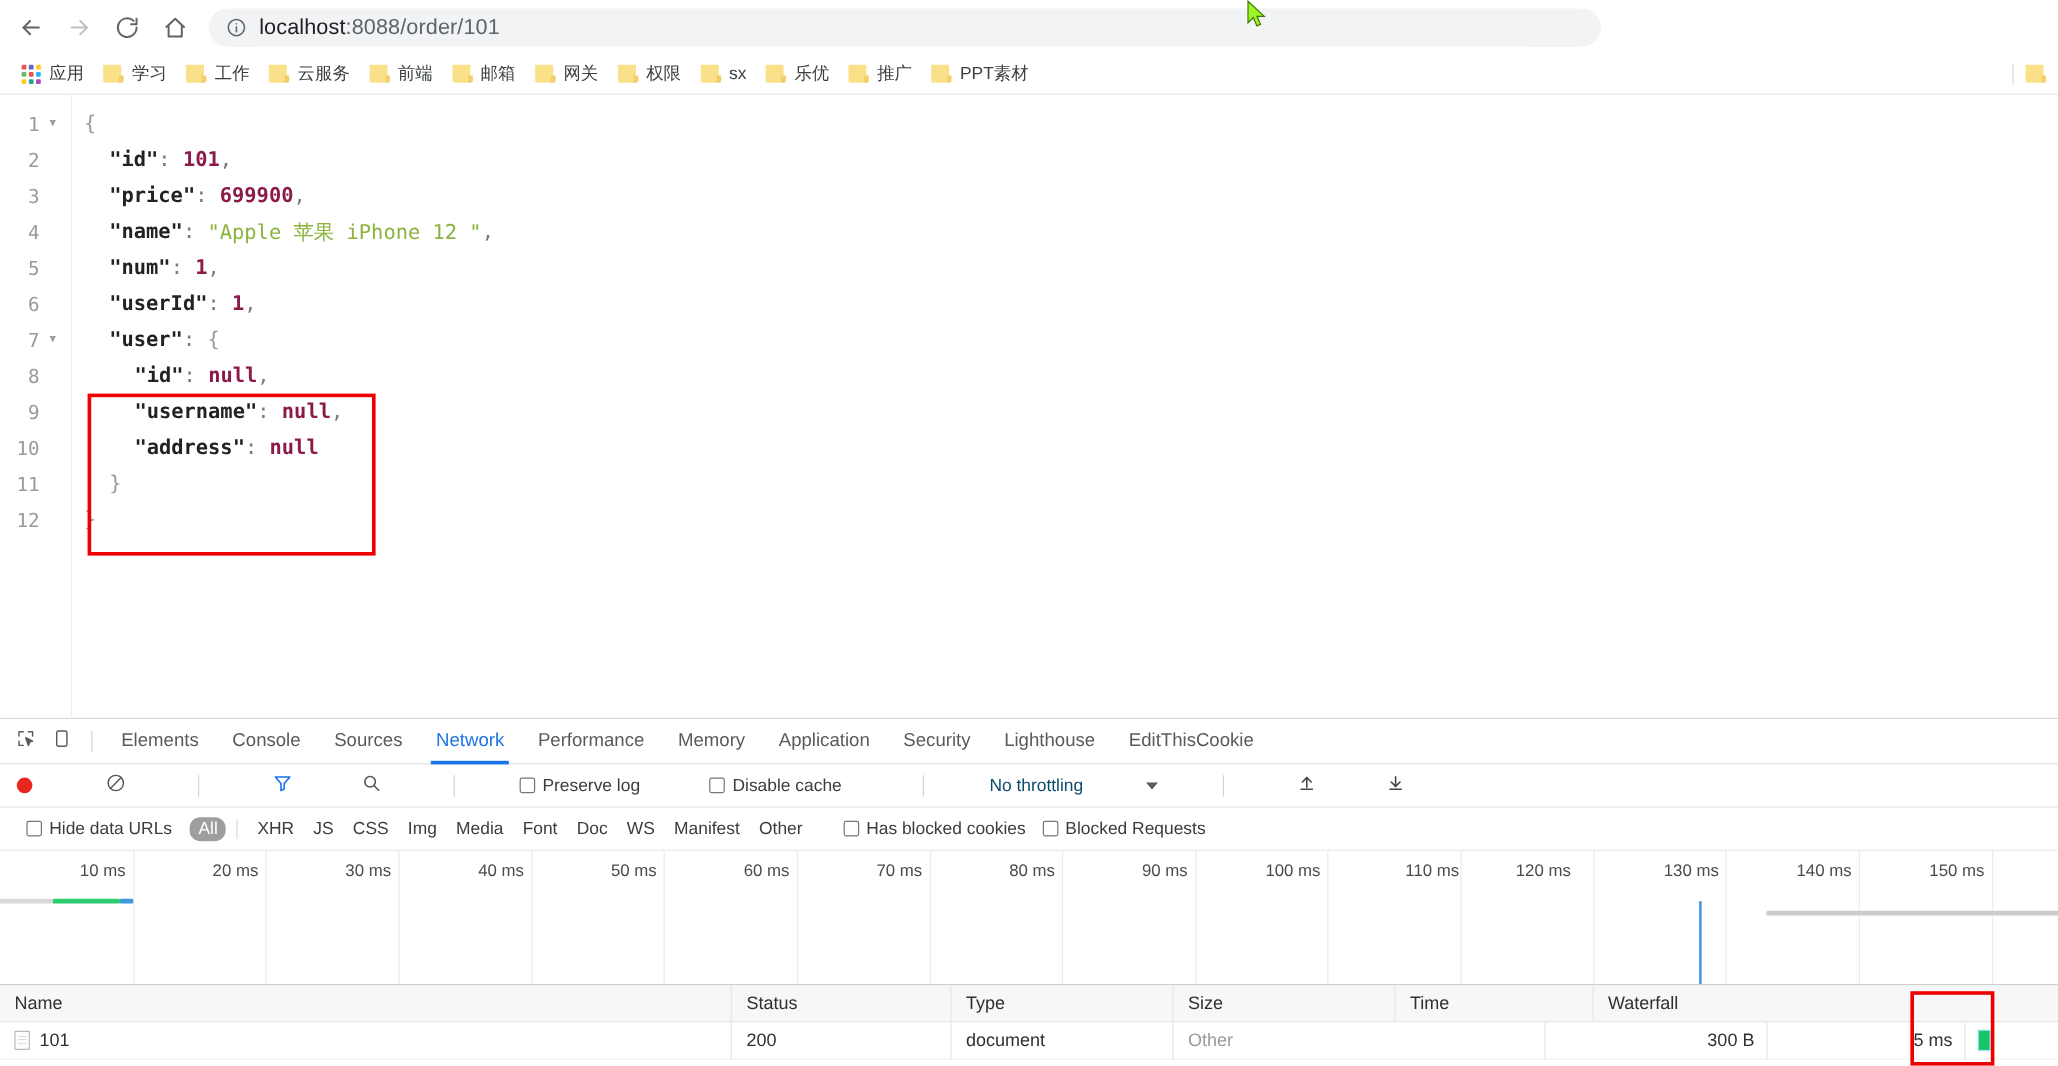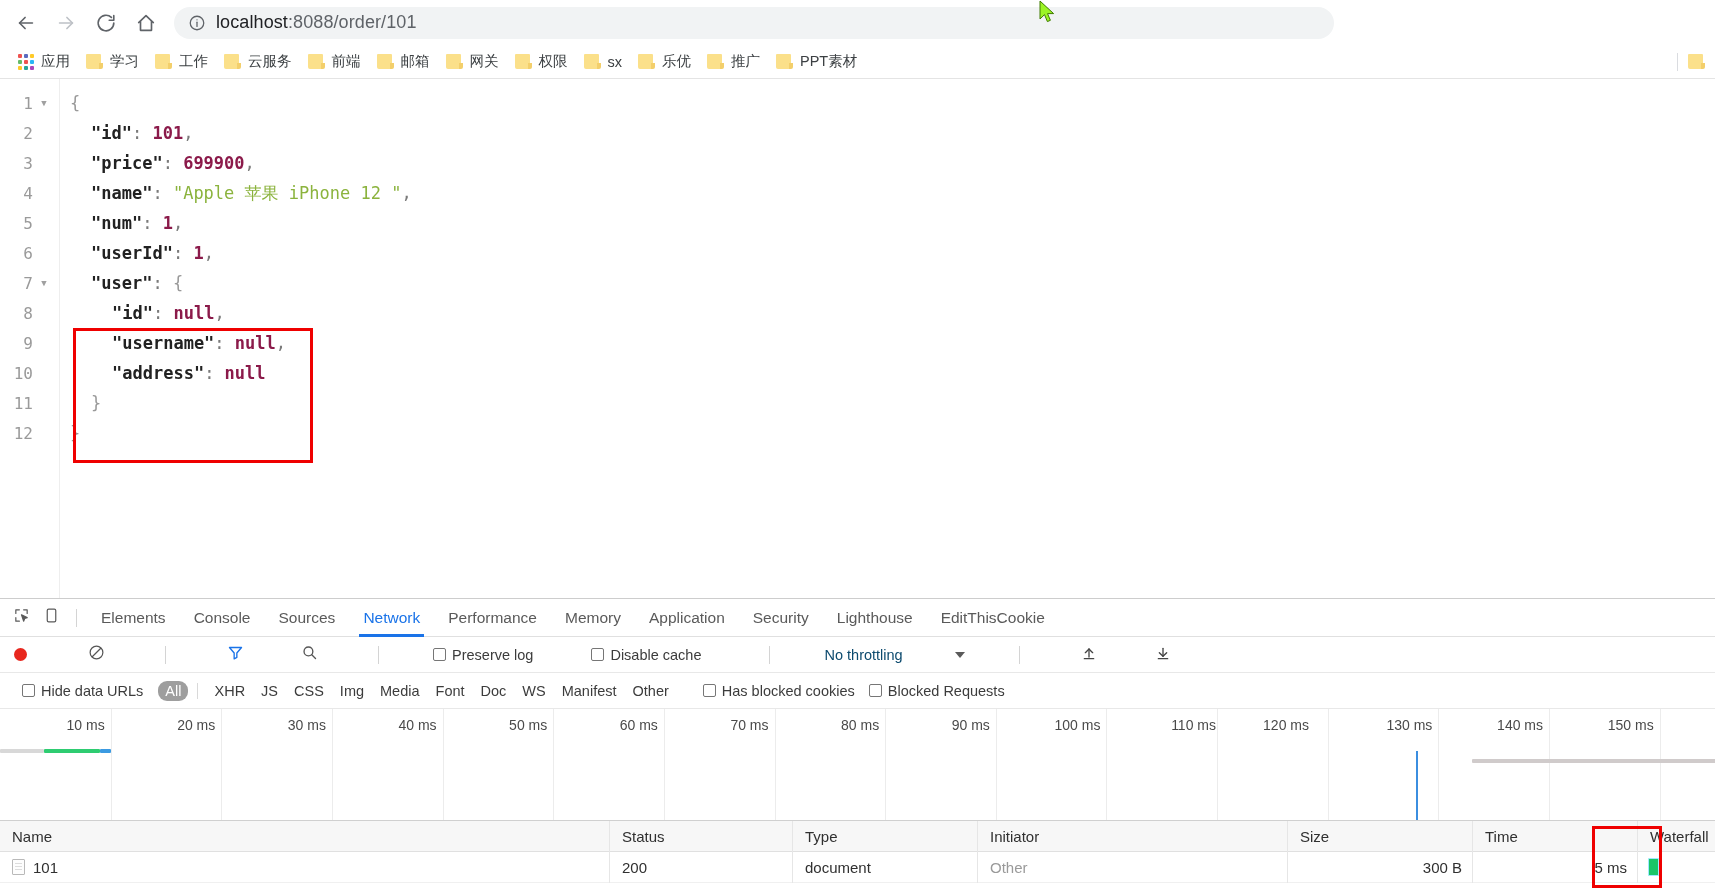--- a/index.html
+++ b/index.html
@@ -748,21 +748,20 @@
       <div class="tl-bar" style="left: 99.5806px; width: 11.0645px; top: 40px; background: rgb(59, 154, 225);"></div>
       <div class="tl-bar" style="left: 1471.58px; width: 265.548px; top: 50px; background: rgb(208, 203, 203);"></div>
       <div class="tl-blue-line" style="left: 1416.26px; top: 42px; height: 70px;"></div>
     </div>
 
   <div class="req-table">
     <div class="th-row">
       <div class="cell" style="width:610px;flex:0 0 610px">Name</div>
       <div class="cell" style="width:183px;flex:0 0 183px">Status</div>
       <div class="cell" style="width:185px;flex:0 0 185px">Type</div>
-      <div class="cell" style="width:310px;flex:0 0 310px">Initiator</div>
       <div class="cell" style="width:185px;flex:0 0 185px">Size</div>
       <div class="cell" style="width:165px;flex:0 0 165px">Time</div>
       <div class="cell" style="width:77px;flex:0 0 77px;border-right:none">Waterfall</div>
     </div>
     <div class="td-row">
       <div class="cell" style="width:610px;flex:0 0 610px">
         <span class="doc-ico"></span>
         <span>101</span>
       </div>
       <div class="cell" style="width:183px;flex:0 0 183px">200</div>

